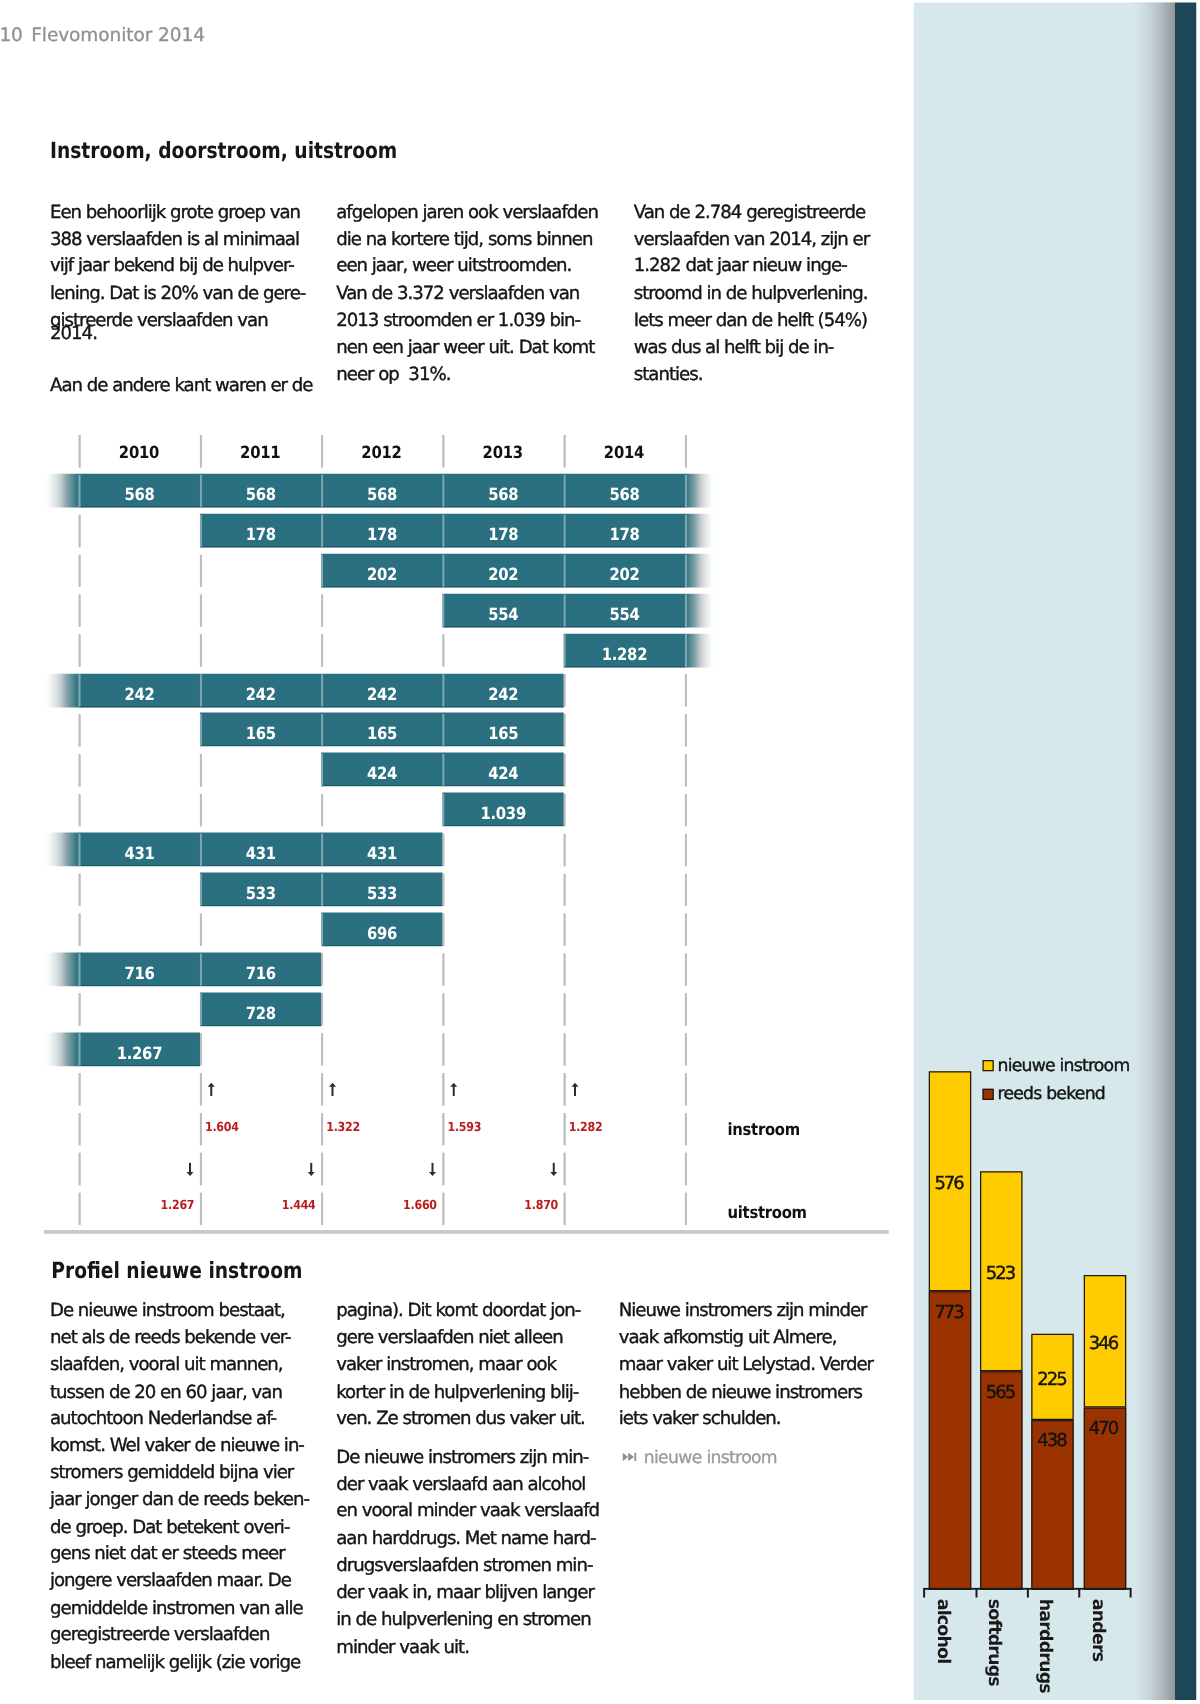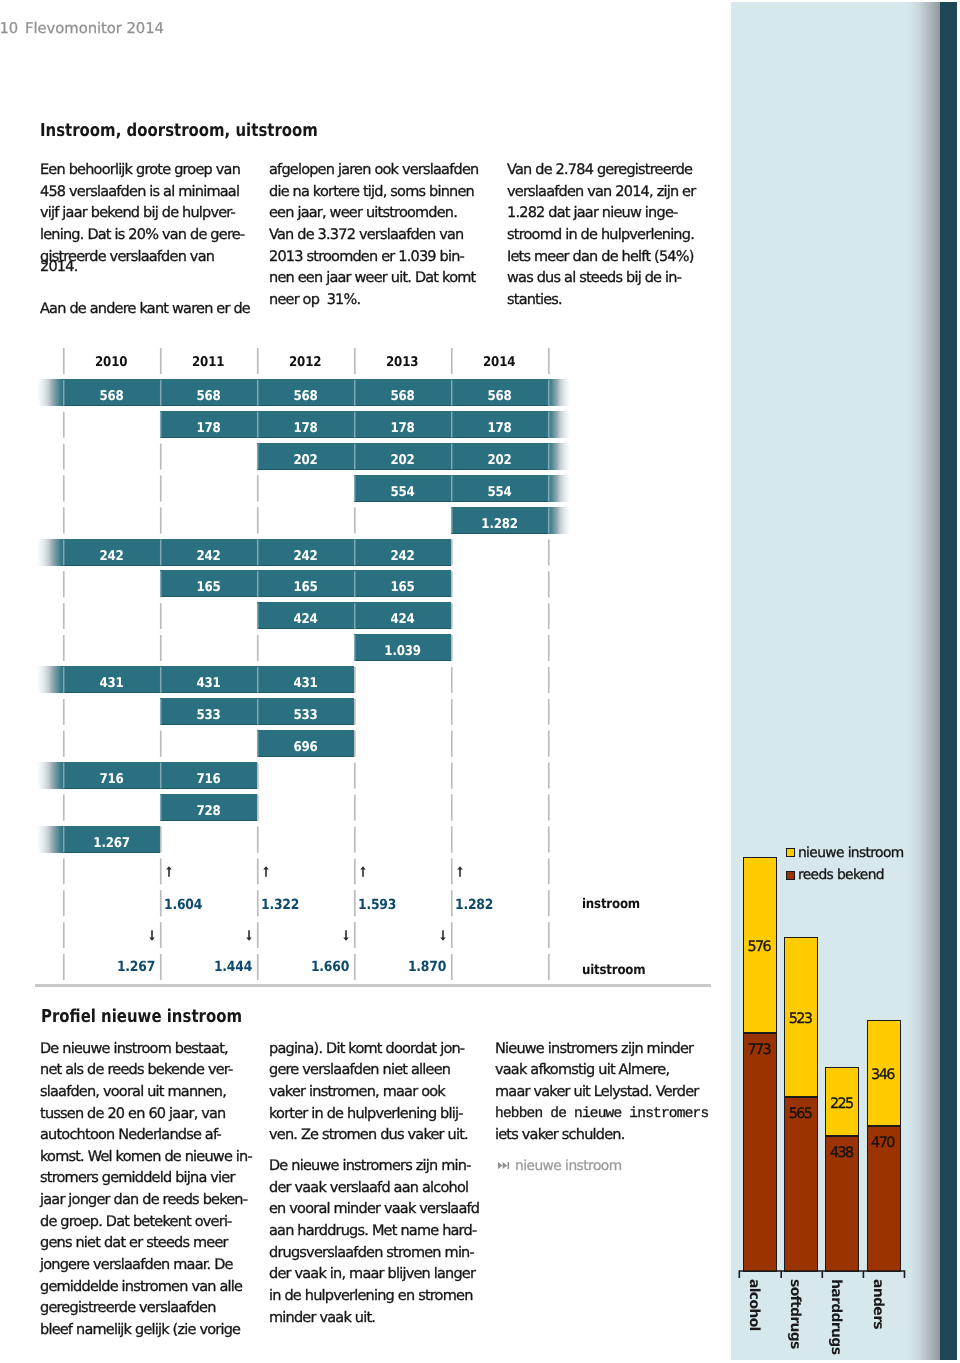--- a/index.html
+++ b/index.html
@@ -28,21 +28,21 @@
   
   .yr{position:absolute;font-size:13.4px;font-weight:bold;color:#111;text-align:center;width:97px;}
   .yr b{display:inline-block;font-weight:bold;transform:scaleX(0.885);letter-spacing:-0.25px;}
   .bar{position:absolute;height:27px;background:#2b7080;box-shadow:inset 0 -1px 0 rgba(0,40,50,0.35);}
   .bar i{position:absolute;top:4px;height:27px;width:97px;line-height:27px;text-align:center;
       color:#fff;font-size:13.4px;font-weight:bold;white-space:nowrap;font-style:normal;}
   .bar i b{display:inline-block;font-weight:bold;transform:scaleX(0.885);letter-spacing:-0.25px;}
   .fadebar{position:absolute;height:27px;
       background:linear-gradient(to right,#ffffff 0%,#fbfcfc 12%,#e4eaec 30%,#c6ced4 48%,#8fa8ad 64%,#5e8e97 80%,#3a7b89 92%,#2b7080 100%);}
   .fadebar.rt{background:linear-gradient(to left,#ffffff 0%,#fbfcfc 12%,#e4eaec 30%,#c6ced4 48%,#8fa8ad 64%,#5e8e97 80%,#3a7b89 92%,#2b7080 100%);}
-  .flowv{position:absolute;font-size:14px;font-weight:bold;color:#0c4a6e;white-space:nowrap;}
+  .flowv{position:absolute;font-size:10px;font-weight:bold;color:#b91c1c;white-space:nowrap;}
   .flowv b{display:inline-block;font-weight:bold;transform:scaleX(0.885);letter-spacing:-0.25px;transform-origin:left center;}
   .flowv.rt b{transform-origin:right center;}
   .flowlab{position:absolute;font-size:13.4px;font-weight:bold;color:#111;white-space:nowrap;}
   .flowlab b{display:inline-block;font-weight:bold;transform:scaleX(0.885);letter-spacing:-0.25px;transform-origin:left center;}
   #hrule{left:35px;top:984px;width:676px;height:3px;background:#c9c9c9;}
 
   
   .sbar{position:absolute;border:1.3px solid #1a1a1a;box-sizing:border-box;}
   .slab{position:absolute;font-size:14.4px;letter-spacing:-1.6px;color:#131313;-webkit-text-stroke:0.3px #131313;white-space:nowrap;}
   .clab{position:absolute;font-size:14.0px;font-weight:bold;letter-spacing:-0.7px;color:#1a1a1a;white-space:nowrap;
@@ -52,24 +52,24 @@
   .cap{position:absolute;font-size:13.8px;letter-spacing:-0.55px;color:#9a9a9a;-webkit-text-stroke:0.25px #9a9a9a;white-space:nowrap;}
 </style>
 </head>
 <body>
 
 <div class="abs hdr" style="left:-0.5px;top:20px;">10</div>
 <div class="abs hdr" style="left:25px;top:20px;">Flevomonitor 2014</div>
 <div class="abs" id="sidebar"></div>
 <div class="abs" id="sidebar-fade"></div>
 <div class="abs" id="sidebar-stripe"></div>
-<div class="abs h2" style="left:40px;top:120px;text-decoration:underline;"><b>Instroom, doorstroom, uitstroom</b></div>
+<div class="abs h2" style="left:40px;top:110px;text-decoration:underline;"><b>Instroom, doorstroom, uitstroom</b></div>
 <div class="abs bt" style="left:40px;top:162.2px;width:212px;height:2px;">
 <div class="ln" style="top:0.0px;">Een behoorlijk grote groep van</div>
-<div class="ln" style="top:21.6px;">458 verslaafden is al minimaal</div>
+<div class="ln" style="top:21.6px;">388 verslaafden is al minimaal</div>
 <div class="ln" style="top:43.2px;">vijf jaar bekend bij de hulpver-</div>
 <div class="ln" style="top:64.9px;">lening. Dat is 20% van de gere-</div>
 <div class="ln" style="top:86.5px;">gistreerde verslaafden van</div>
 <div class="ln" style="top:97px;">2014.</div>
 <div class="ln" style="top:139.1px;">Aan de andere kant waren er de</div>
 </div>
 <div class="abs bt" style="left:269px;top:162.2px;width:212px;height:2px;">
 <div class="ln" style="top:0.0px;">afgelopen jaren ook verslaafden</div>
 <div class="ln" style="top:21.6px;">die na kortere tijd, soms binnen</div>
 <div class="ln" style="top:43.2px;">een jaar, weer uitstroomden.</div>
@@ -77,21 +77,21 @@
 <div class="ln" style="top:86.5px;">2013 stroomden er 1.039 bin-</div>
 <div class="ln" style="top:108.1px;">nen een jaar weer uit. Dat komt</div>
 <div class="ln" style="top:129.7px;">neer op  31%.</div>
 </div>
 <div class="abs bt" style="left:495px;top:162.2px;width:212px;height:2px;margin-left:12px;">
 <div class="ln" style="top:0.0px;">Van de 2.784 geregistreerde</div>
 <div class="ln" style="top:21.6px;">verslaafden van 2014, zijn er</div>
 <div class="ln" style="top:43.2px;">1.282 dat jaar nieuw inge-</div>
 <div class="ln" style="top:64.9px;">stroomd in de hulpverlening.</div>
 <div class="ln" style="top:86.5px;">Iets meer dan de helft (54%)</div>
-<div class="ln" style="top:108.1px;">was dus al steeds bij de in-</div>
+<div class="ln" style="top:108.1px;">was dus al helft bij de in-</div>
 <div class="ln" style="top:129.7px;">stanties.</div>
 </div>
 <div class="abs" style="left:0;top:0;width:733px;height:1000px;">
 <svg class="abs" style="left:0px;top:348px;" width="733" height="636">
 <line x1="63.7" y1="0" x2="63.7" y2="634" stroke="#8f8f8f" stroke-width="1.5" stroke-dasharray="25.9 6"></line>
 <line x1="160.7" y1="0" x2="160.7" y2="634" stroke="#8f8f8f" stroke-width="1.5" stroke-dasharray="25.9 6"></line>
 <line x1="257.7" y1="0" x2="257.7" y2="634" stroke="#8f8f8f" stroke-width="1.5" stroke-dasharray="25.9 6"></line>
 <line x1="354.7" y1="0" x2="354.7" y2="634" stroke="#8f8f8f" stroke-width="1.5" stroke-dasharray="25.9 6"></line>
 <line x1="451.7" y1="0" x2="451.7" y2="634" stroke="#8f8f8f" stroke-width="1.5" stroke-dasharray="25.9 6"></line>
 <line x1="548.7" y1="0" x2="548.7" y2="634" stroke="#8f8f8f" stroke-width="1.5" stroke-dasharray="25.9 6"></line>
@@ -220,21 +220,21 @@
 <div class="flowlab" style="left:582px;top:963px;"><b>uitstroom</b></div>
 </div>
 <div class="abs" id="hrule"></div>
 <div class="abs h2" style="left:40.5px;top:1005.5px;"><b>Profiel nieuwe instroom</b></div>
 <div class="abs bt" style="left:40px;top:1040.8px;width:212px;height:2px;">
 <div class="ln" style="top:0.0px;">De nieuwe instroom bestaat,</div>
 <div class="ln" style="top:21.6px;">net als de reeds bekende ver-</div>
 <div class="ln" style="top:43.2px;">slaafden, vooral uit mannen,</div>
 <div class="ln" style="top:64.9px;">tussen de 20 en 60 jaar, van</div>
 <div class="ln" style="top:86.5px;">autochtoon Nederlandse af-</div>
-<div class="ln" style="top:108.1px;">komst. Wel komen de nieuwe in-</div>
+<div class="ln" style="top:108.1px;">komst. Wel vaker de nieuwe in-</div>
 <div class="ln" style="top:129.7px;">stromers gemiddeld bijna vier</div>
 <div class="ln" style="top:151.3px;">jaar jonger dan de reeds beken-</div>
 <div class="ln" style="top:173.0px;">de groep. Dat betekent overi-</div>
 <div class="ln" style="top:194.6px;">gens niet dat er steeds meer</div>
 <div class="ln" style="top:216.2px;">jongere verslaafden maar. De</div>
 <div class="ln" style="top:237.8px;">gemiddelde instromen van alle</div>
 <div class="ln" style="top:259.4px;">geregistreerde verslaafden</div>
 <div class="ln" style="top:281.1px;">bleef namelijk gelijk (zie vorige</div>
 </div>
 <div class="abs bt" style="left:269px;top:1040.8px;width:212px;height:2px;">
@@ -249,21 +249,21 @@
 <div class="ln" style="top:182.4px;">aan harddrugs. Met name hard-</div>
 <div class="ln" style="top:204.0px;">drugsverslaafden stromen min-</div>
 <div class="ln" style="top:225.6px;">der vaak in, maar blijven langer</div>
 <div class="ln" style="top:247.2px;">in de hulpverlening en stromen</div>
 <div class="ln" style="top:268.8px;">minder vaak uit.</div>
 </div>
 <div class="abs bt" style="left:495px;top:1040.8px;width:212px;height:2px;">
 <div class="ln" style="top:0.0px;">Nieuwe instromers zijn minder</div>
 <div class="ln" style="top:21.6px;">vaak afkomstig uit Almere,</div>
 <div class="ln" style="top:43.2px;">maar vaker uit Lelystad. Verder</div>
-<div class="ln" style="top:64.9px;font-family:Liberation Mono, monospace;">hebben de nieuwe instromers</div>
+<div class="ln" style="top:64.9px;">hebben de nieuwe instromers</div>
 <div class="ln" style="top:86.5px;">iets vaker schulden.</div>
 </div>
 <div class="abs" style="left:498px;top:1158px;">
 <svg class="abs" style="left:0px;top:4px;" width="11.4" height="7" viewBox="0 0 114 70">
       <path d="M0 0 L45 35 L0 70 Z" fill="#8f8f8f"></path>
       <path d="M46 0 L91 35 L46 70 Z" fill="#8f8f8f"></path>
       <rect x="95" y="0" width="19" height="70" fill="#8f8f8f"></rect>
     </svg>
 <div class="cap" style="left:17px;top:0px;">nieuwe instroom</div>
 </div>

